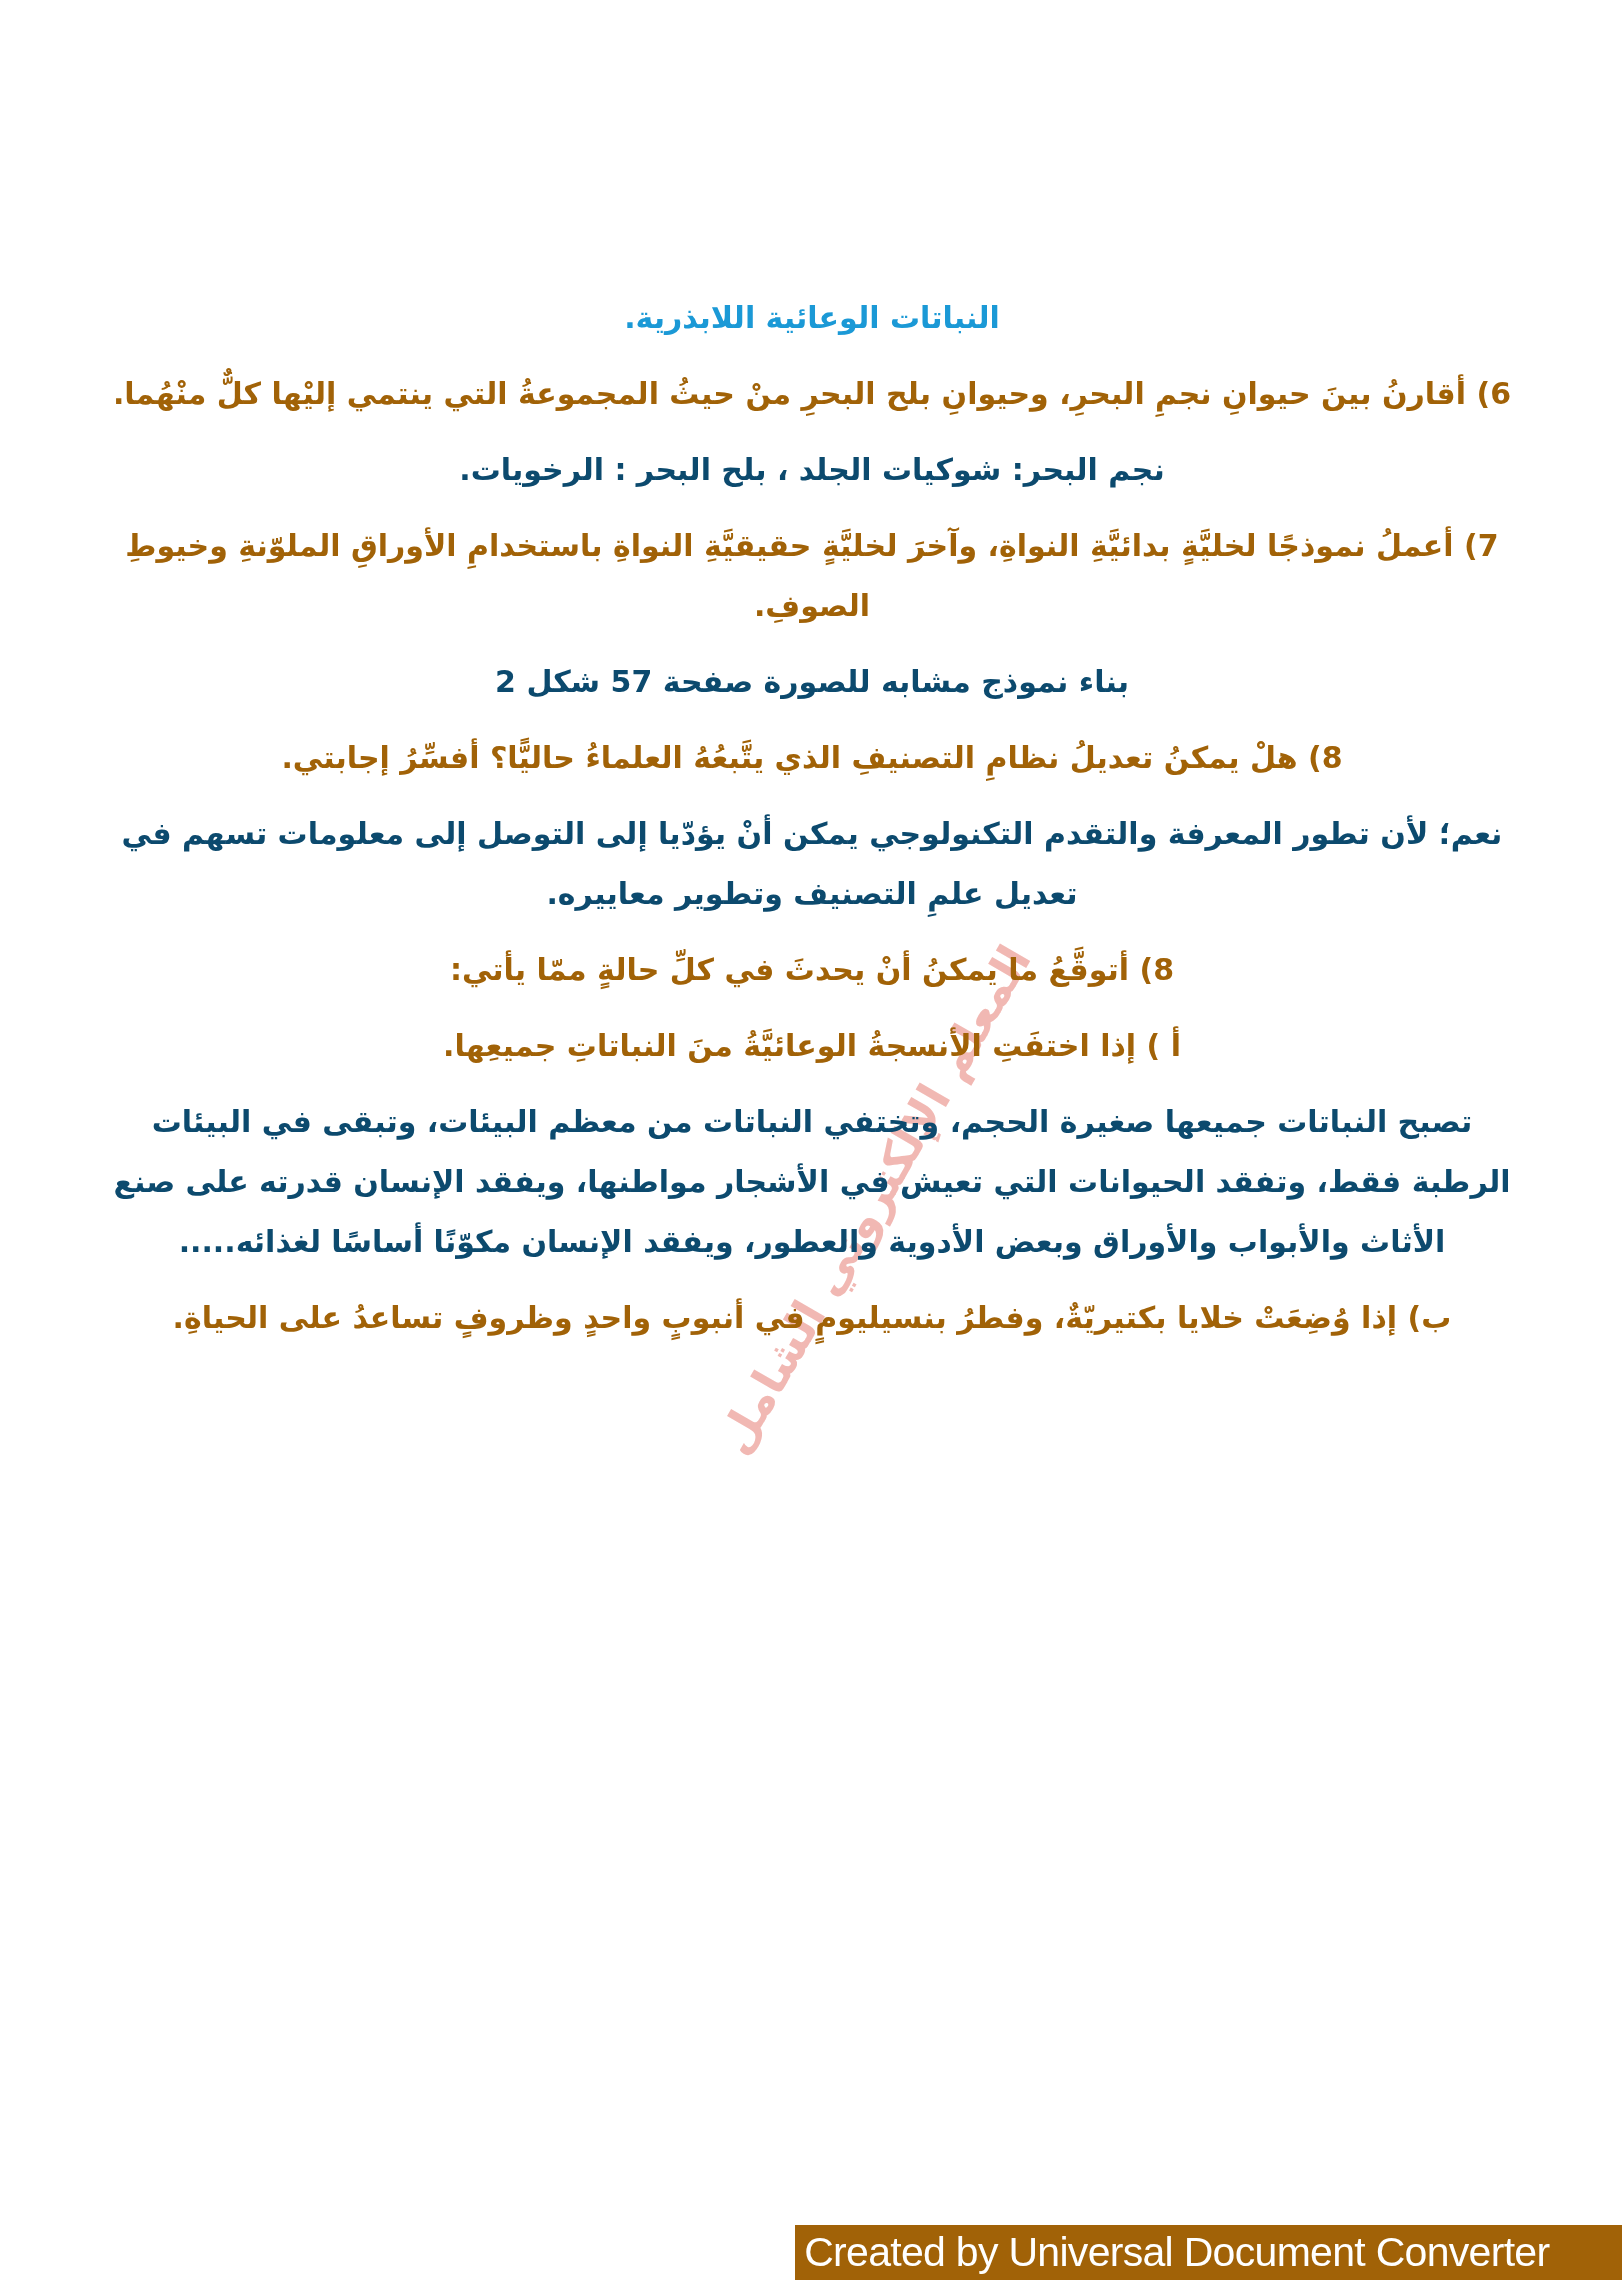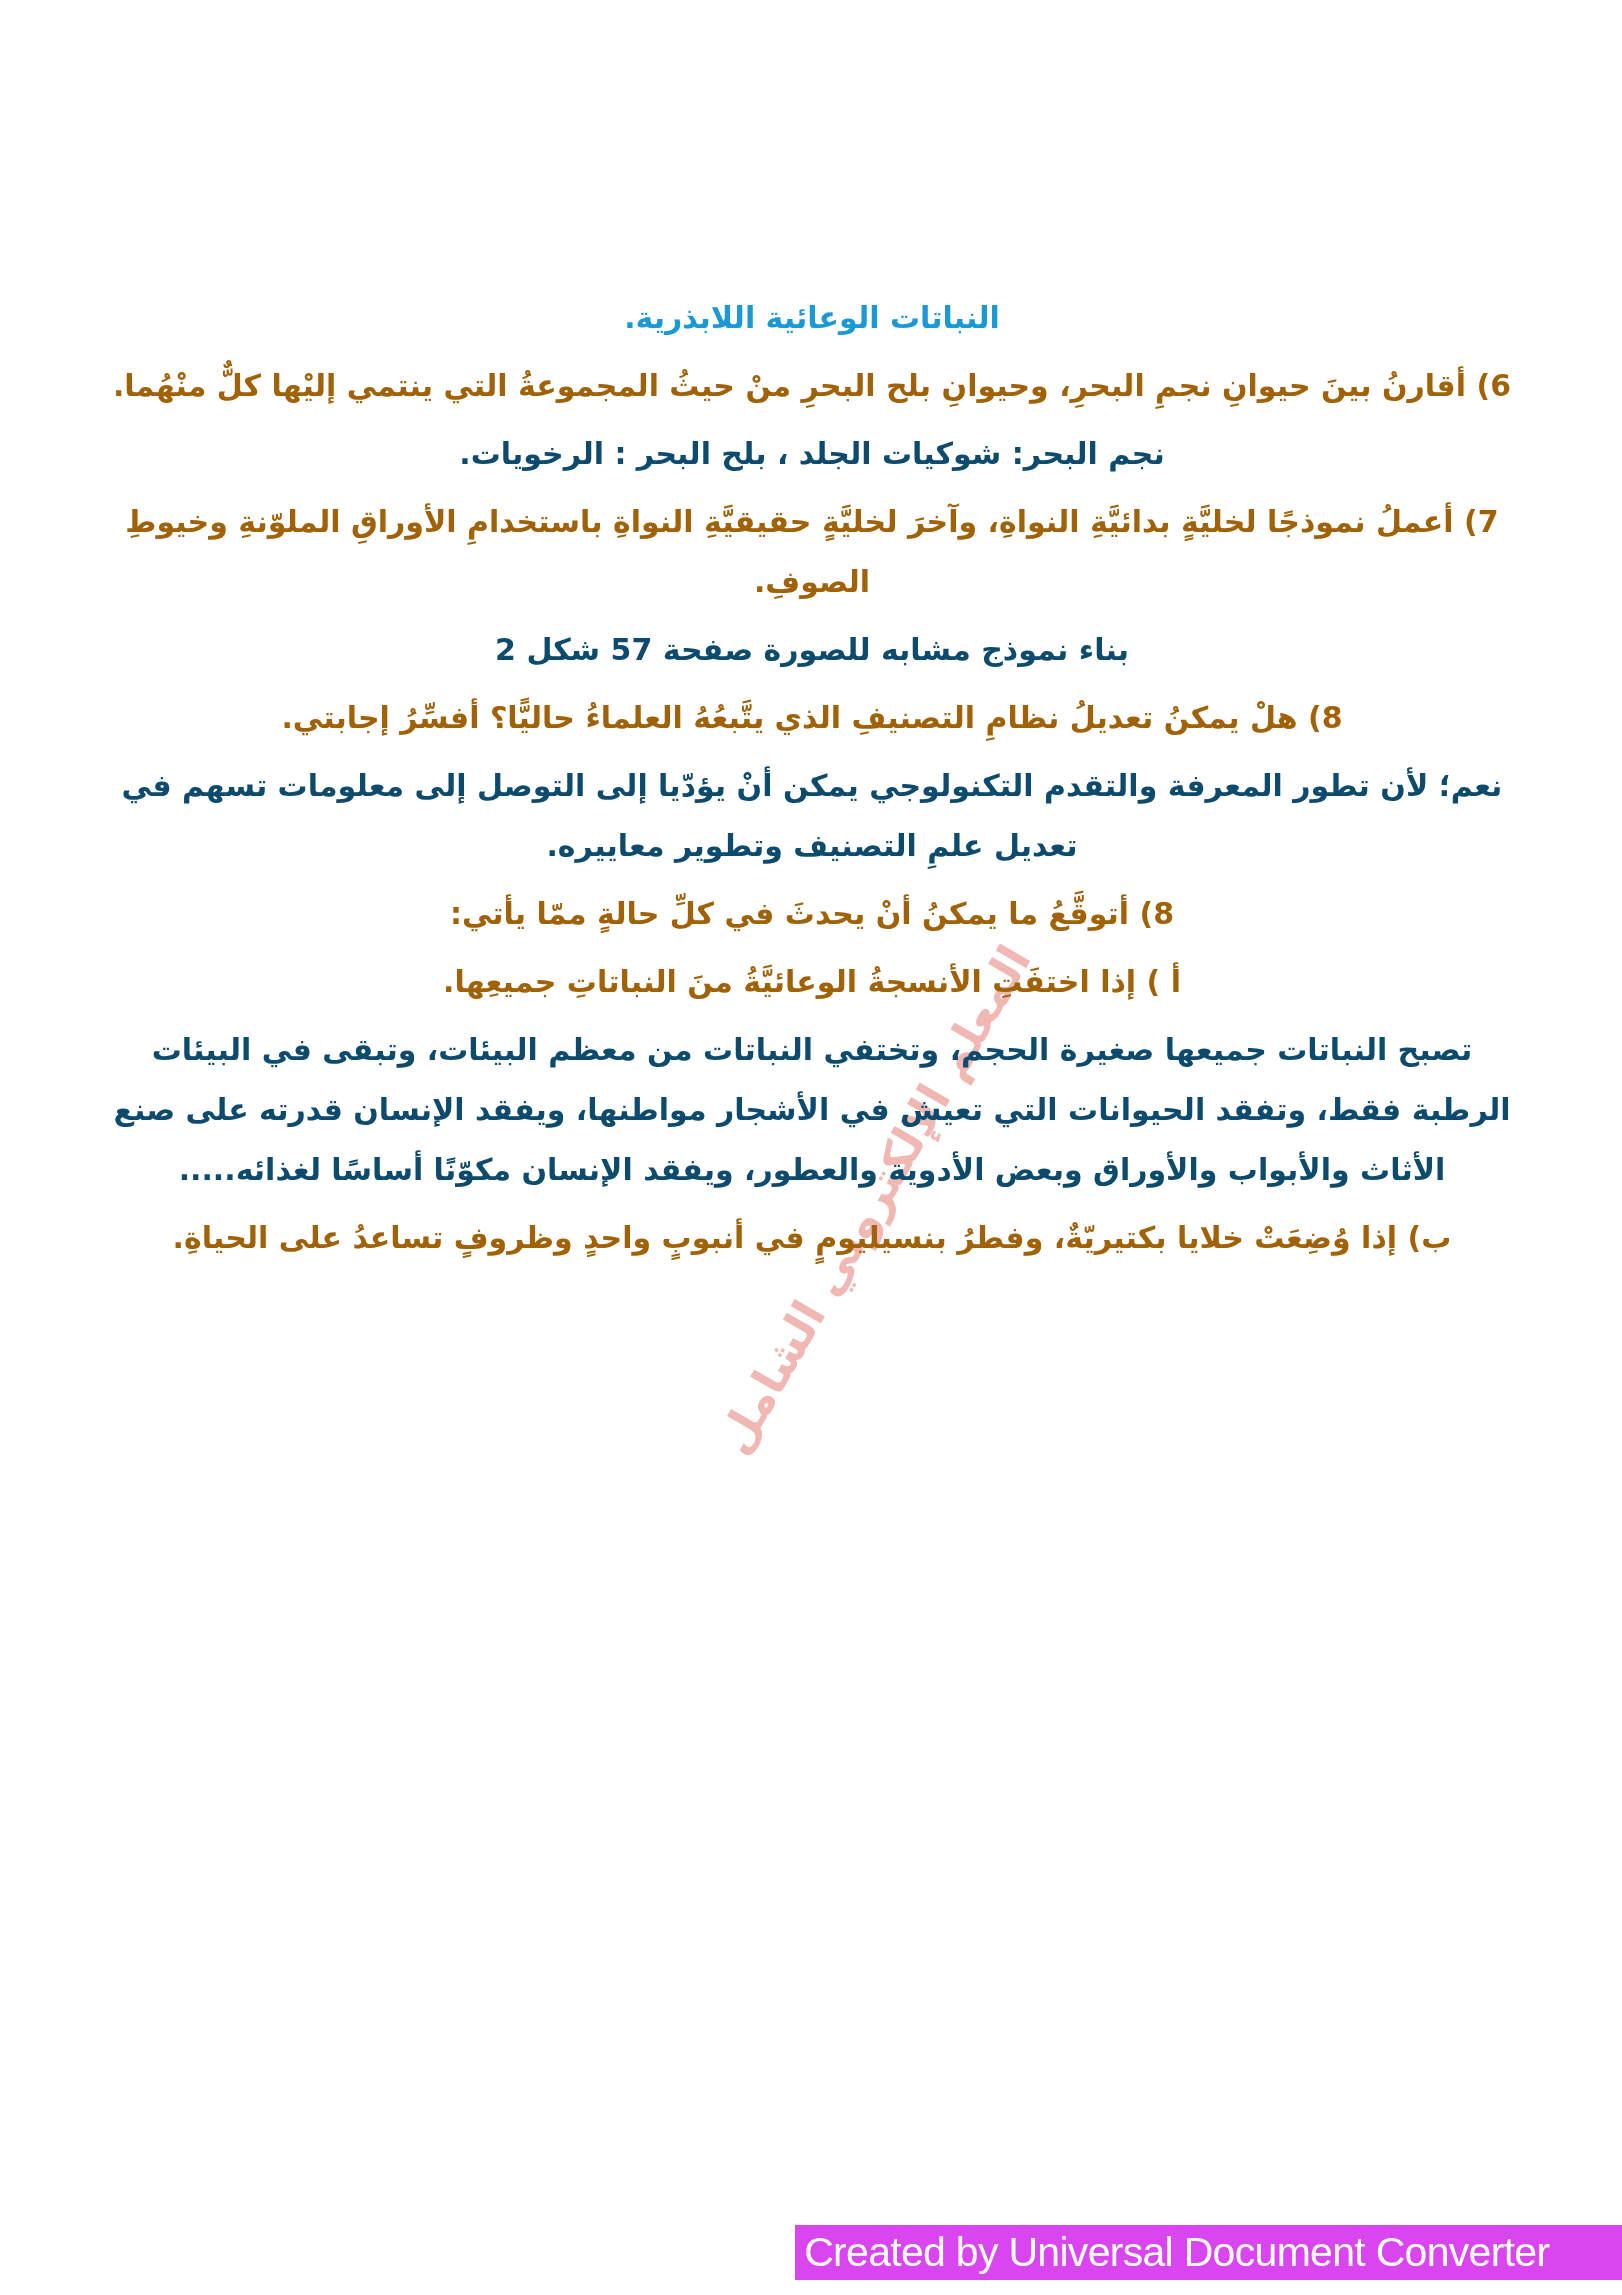--- a/index.html
+++ b/index.html
@@ -9,21 +9,21 @@
     background:#ffffff;
     overflow:hidden;
     font-family:"DejaVu Sans", sans-serif;
   }
   .content {
     position:absolute; top:0; left:92px; width:1440px;
     direction:rtl;
     text-align:center;
     font-weight:bold;
   }
-  .content p { margin:8px; font-size:30px; line-height:2.0; }
+  .content p { margin:16px; font-size:30px; line-height:2.0; }
   .question { color:#a16207; }
   .answer   { color:#0c4a6e; }
   .title    { color:#1b99d6; font-size:33px; margin-top:288px !important; }
   .q6  { margin-top:72px; }
   .a6  { margin-top:33px;  }
   .q7  { margin-top:59px;  }
   .a7  { margin-top:36px;  }
   .q8  { margin-top:85px; }
   .a8  { margin-top:33px;  }
   .q9i { margin-top:65px; }
@@ -40,21 +40,21 @@
     opacity:0.85;
     transform:rotate(-60deg);
     transform-origin:top right;
     mix-blend-mode:multiply;
     white-space:nowrap;
     pointer-events:none;
   }
   .footer-bar {
     position:absolute;
     left:795px; right:0; top:2225px; height:55px;
-    background:#d946ef;
+    background:#a16207;
   }
   .footer-bar span {
     display:block;
     color:#ffffff;
     font-family:"Liberation Sans", sans-serif;
     font-size:41px; line-height:55px;
     white-space:nowrap;
     padding-left:9.2px;
     letter-spacing:-0.7px;
   }

